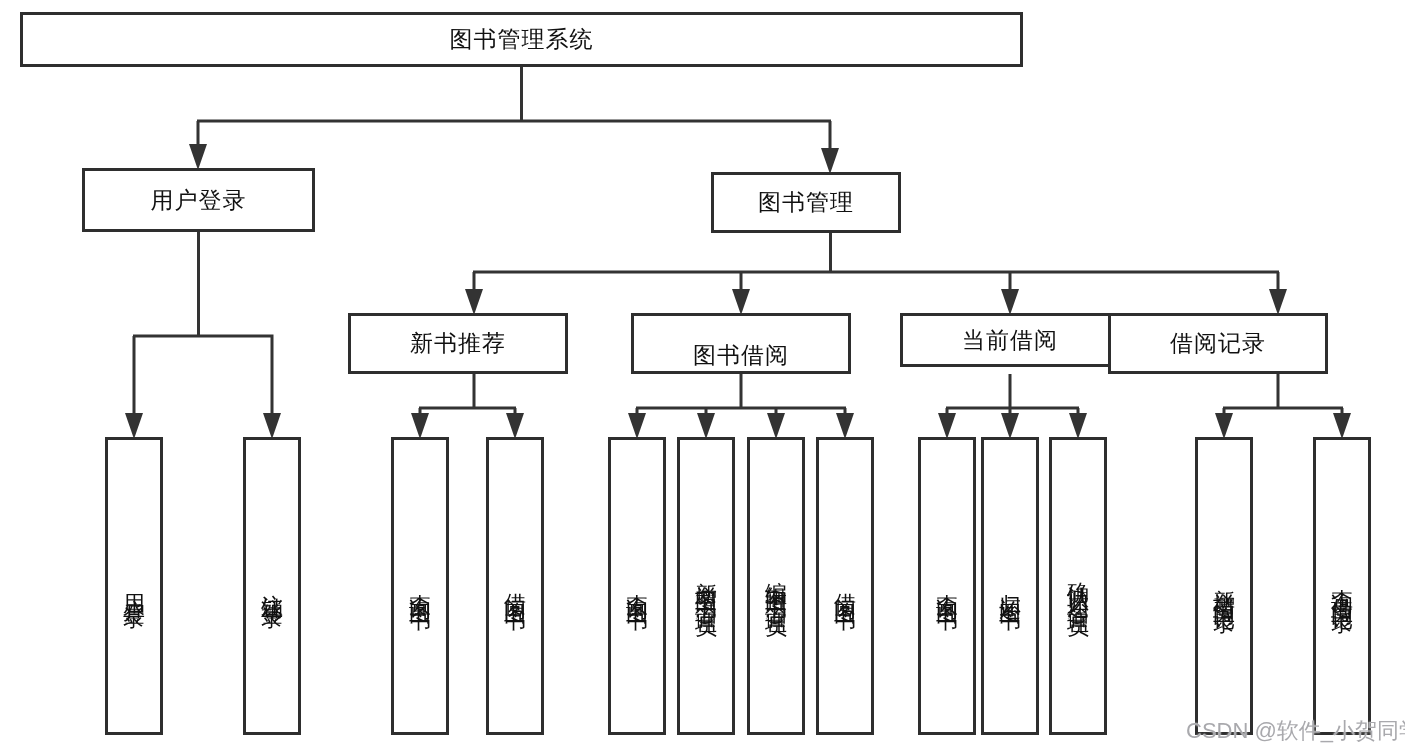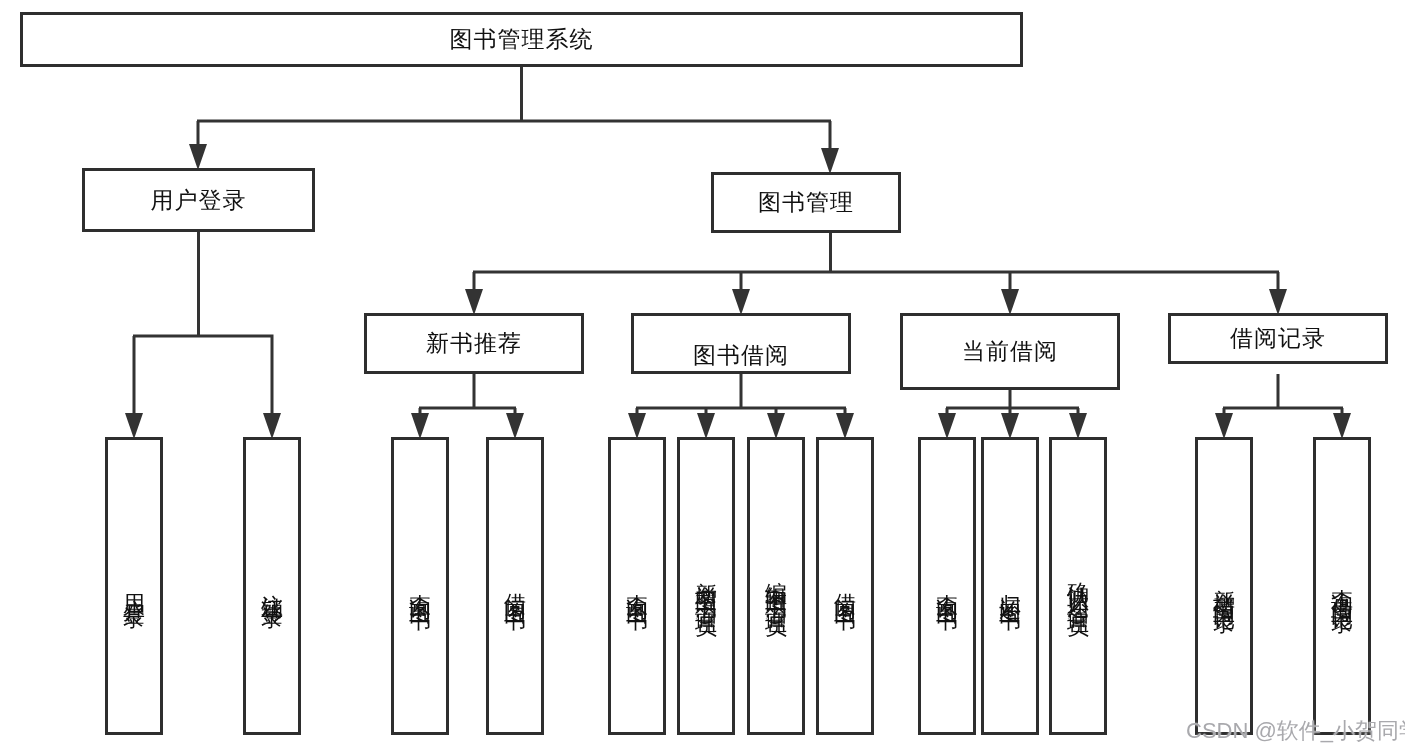--- a/index.html
+++ b/index.html
@@ -124,30 +124,30 @@
     <span class="hlabel">图书管理系统</span>
   </div>
 
   <div class="box" style="left:82px; top:168px; width:233px; height:64px;">
     <span class="hlabel">用户登录</span>
   </div>
   <div class="box" style="left:711px; top:172px; width:190px; height:61px;">
     <span class="hlabel">图书管理</span>
   </div>
 
-  <div class="box" style="left:364px; top:313px; width:220px; height:61px;text-align:center;">
+  <div class="box" style="left:348px; top:313px; width:220px; height:61px;text-align:center;">
     <span class="hlabel">新书推荐</span>
   </div>
   <div class="box" style="left:631px; top:313px; width:220px; height:61px;align-items:flex-end;">
     <span class="hlabel">图书借阅</span>
   </div>
-  <div class="box" style="left:900px; top:313px; width:220px; height:77px;">
+  <div class="box" style="left:900px; top:313px; width:220px; height:54px;">
     <span class="hlabel">当前借阅</span>
   </div>
-  <div class="box" style="left:1168px; top:313px; width:220px; height:51px;">
+  <div class="box" style="left:1108px; top:313px; width:220px; height:61px;">
     <span class="hlabel">借阅记录</span>
   </div>
 
   <div class="box leaf" style="left:105px; top:437px; width:58px; height:298px;">
     <span class="vlabel">用户登录</span>
   </div>
   <div class="box leaf" style="left:243px; top:437px; width:58px; height:298px;">
     <span class="vlabel">注销登录</span>
   </div>
 

